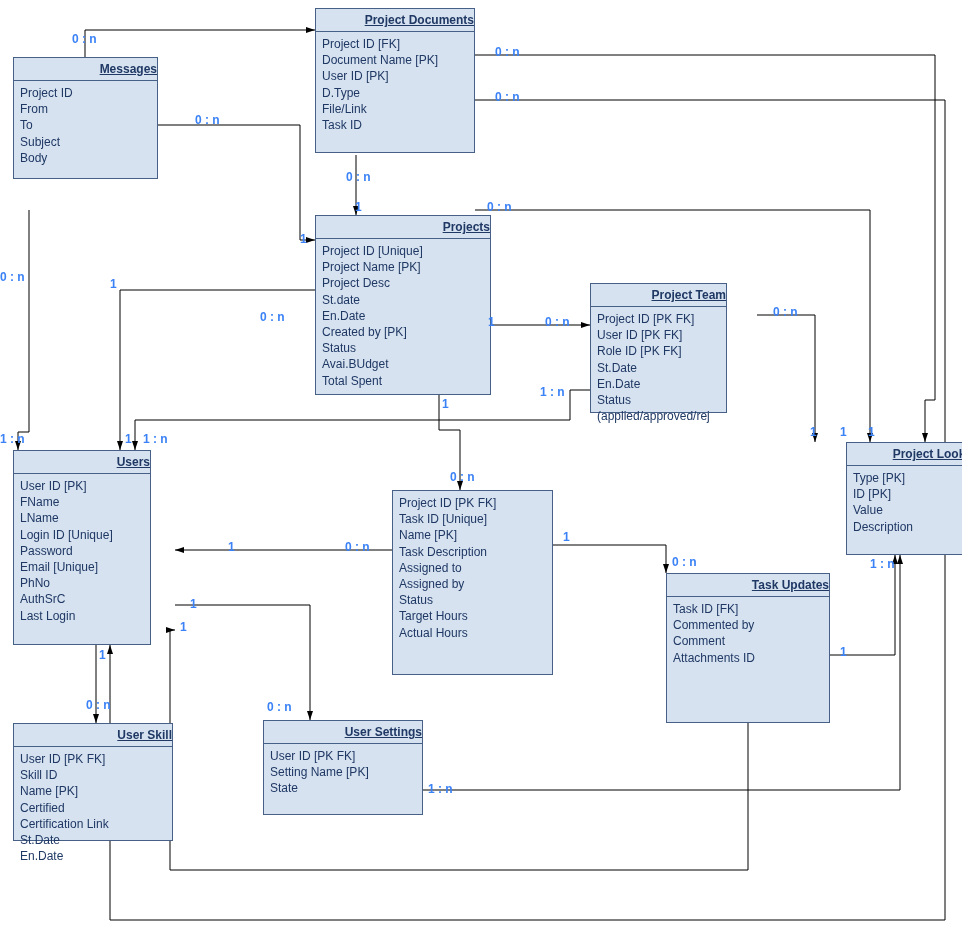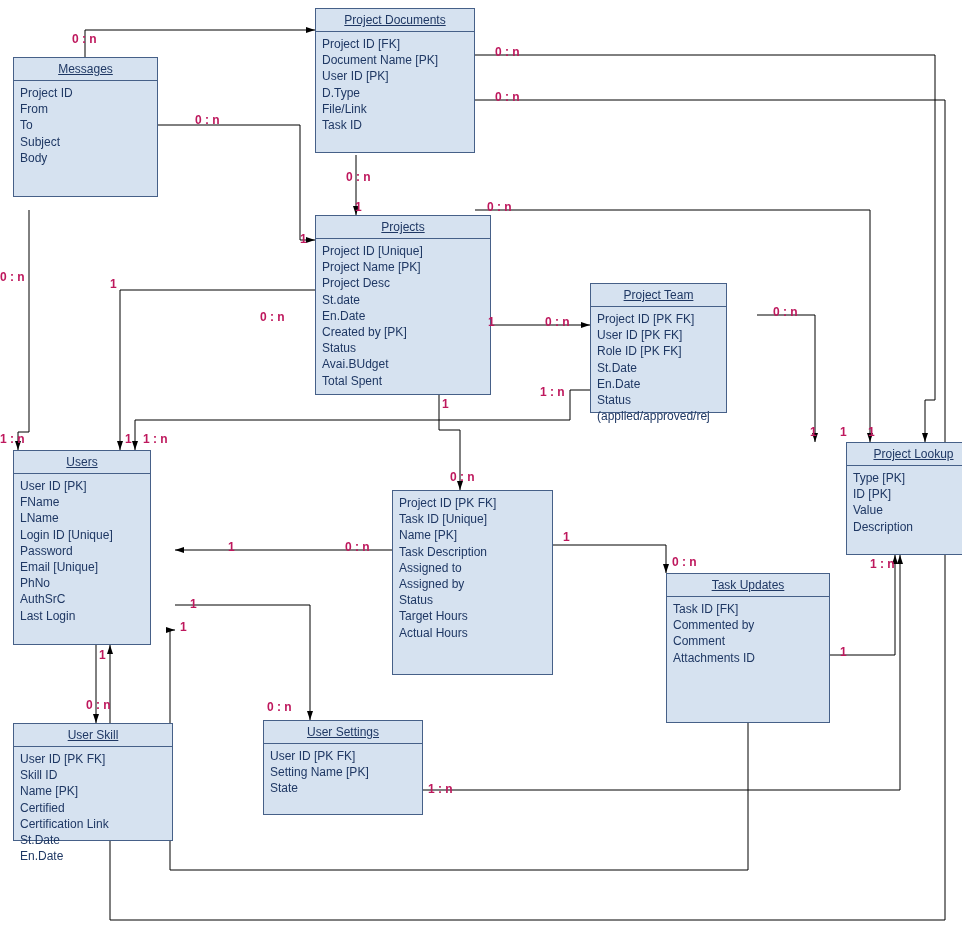--- a/index.html
+++ b/index.html
@@ -12,36 +12,36 @@
     width: 962px;
     height: 937px;
   }
   .entity {
     position: absolute;
     background: #d6e2f0;
     border: 1px solid #466088;
     box-sizing: border-box;
   }
   .entity-title {
-    text-align: center;
-    font-weight: normal;
+    text-align: right;
+    font-weight: bold;
     text-decoration: underline;
     padding: 4px 0;
     border-bottom: 1px solid #466088;
     font-size: 12px;
   }
   .entity-body {
     padding: 4px 6px;
     line-height: 1.35;
   }
   .label {
     position: absolute;
     background: transparent;
     font-weight: bold;
-    color: #be185d;
+    color: #3b82f6;
     font-size: 12px;
     white-space: nowrap;
   }
   svg.connectors {
     position: absolute;
     left: 0; top: 0;
     width: 962px; height: 937px;
     pointer-events: none;
   }
 </style>
@@ -87,21 +87,21 @@
 
   <path d="M 748 723 L 748 870 L 170 870 L 170 630 L 175 630" stroke="#000" fill="none" marker-end="url(#arrow)"></path>
 
   <path d="M 96 645 L 96 723" stroke="#000" fill="none" marker-end="url(#arrow)"></path>
 
   <path d="M 175 605 L 310 605 L 310 675 L 310 720" stroke="#000" fill="none" marker-end="url(#arrow)"></path>
 
   <path d="M 423 790 L 900 790 L 900 555" stroke="#000" fill="none" marker-end="url(#arrow)"></path>
 </svg>
 
-<div class="entity" style="left:13px; top:57px; width:145px; height:140px;">
+<div class="entity" style="left:13px; top:57px; width:145px; height:122px;">
   <div class="entity-title">Messages</div>
   <div class="entity-body">
     <div>Project ID</div>
     <div>From</div>
     <div>To</div>
     <div>Subject</div>
     <div>Body</div>
   </div>
 </div>
 

